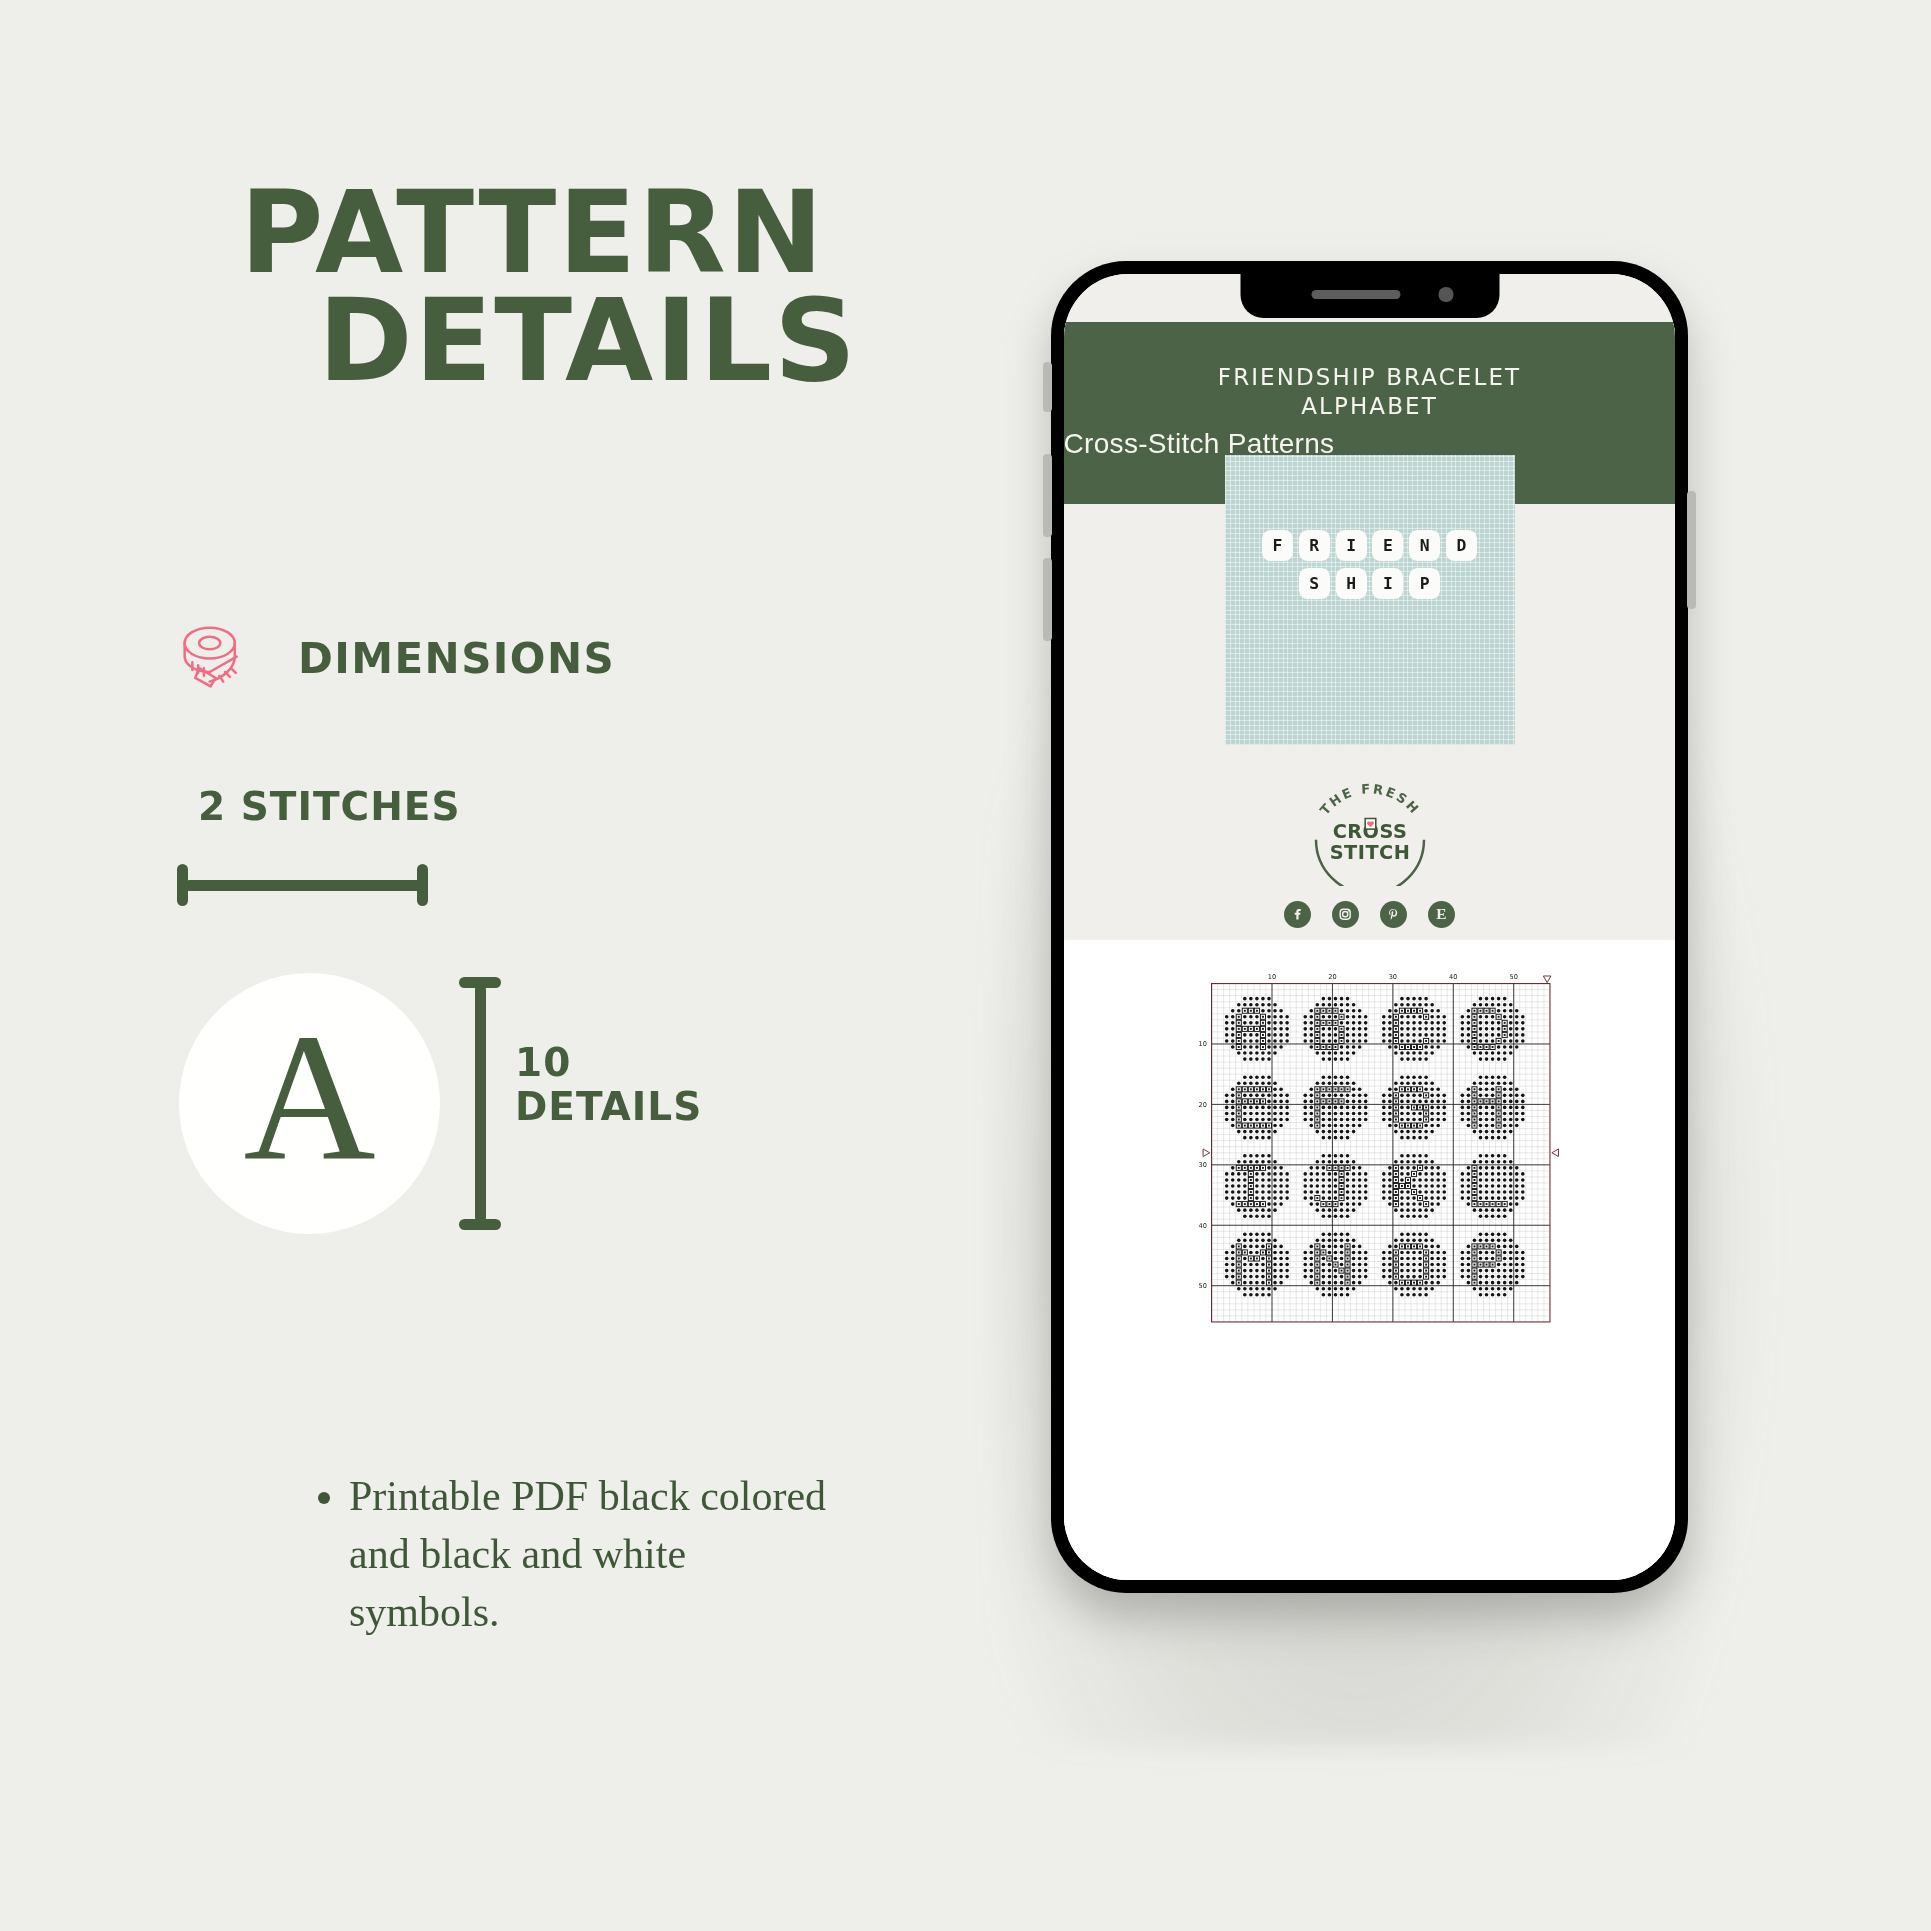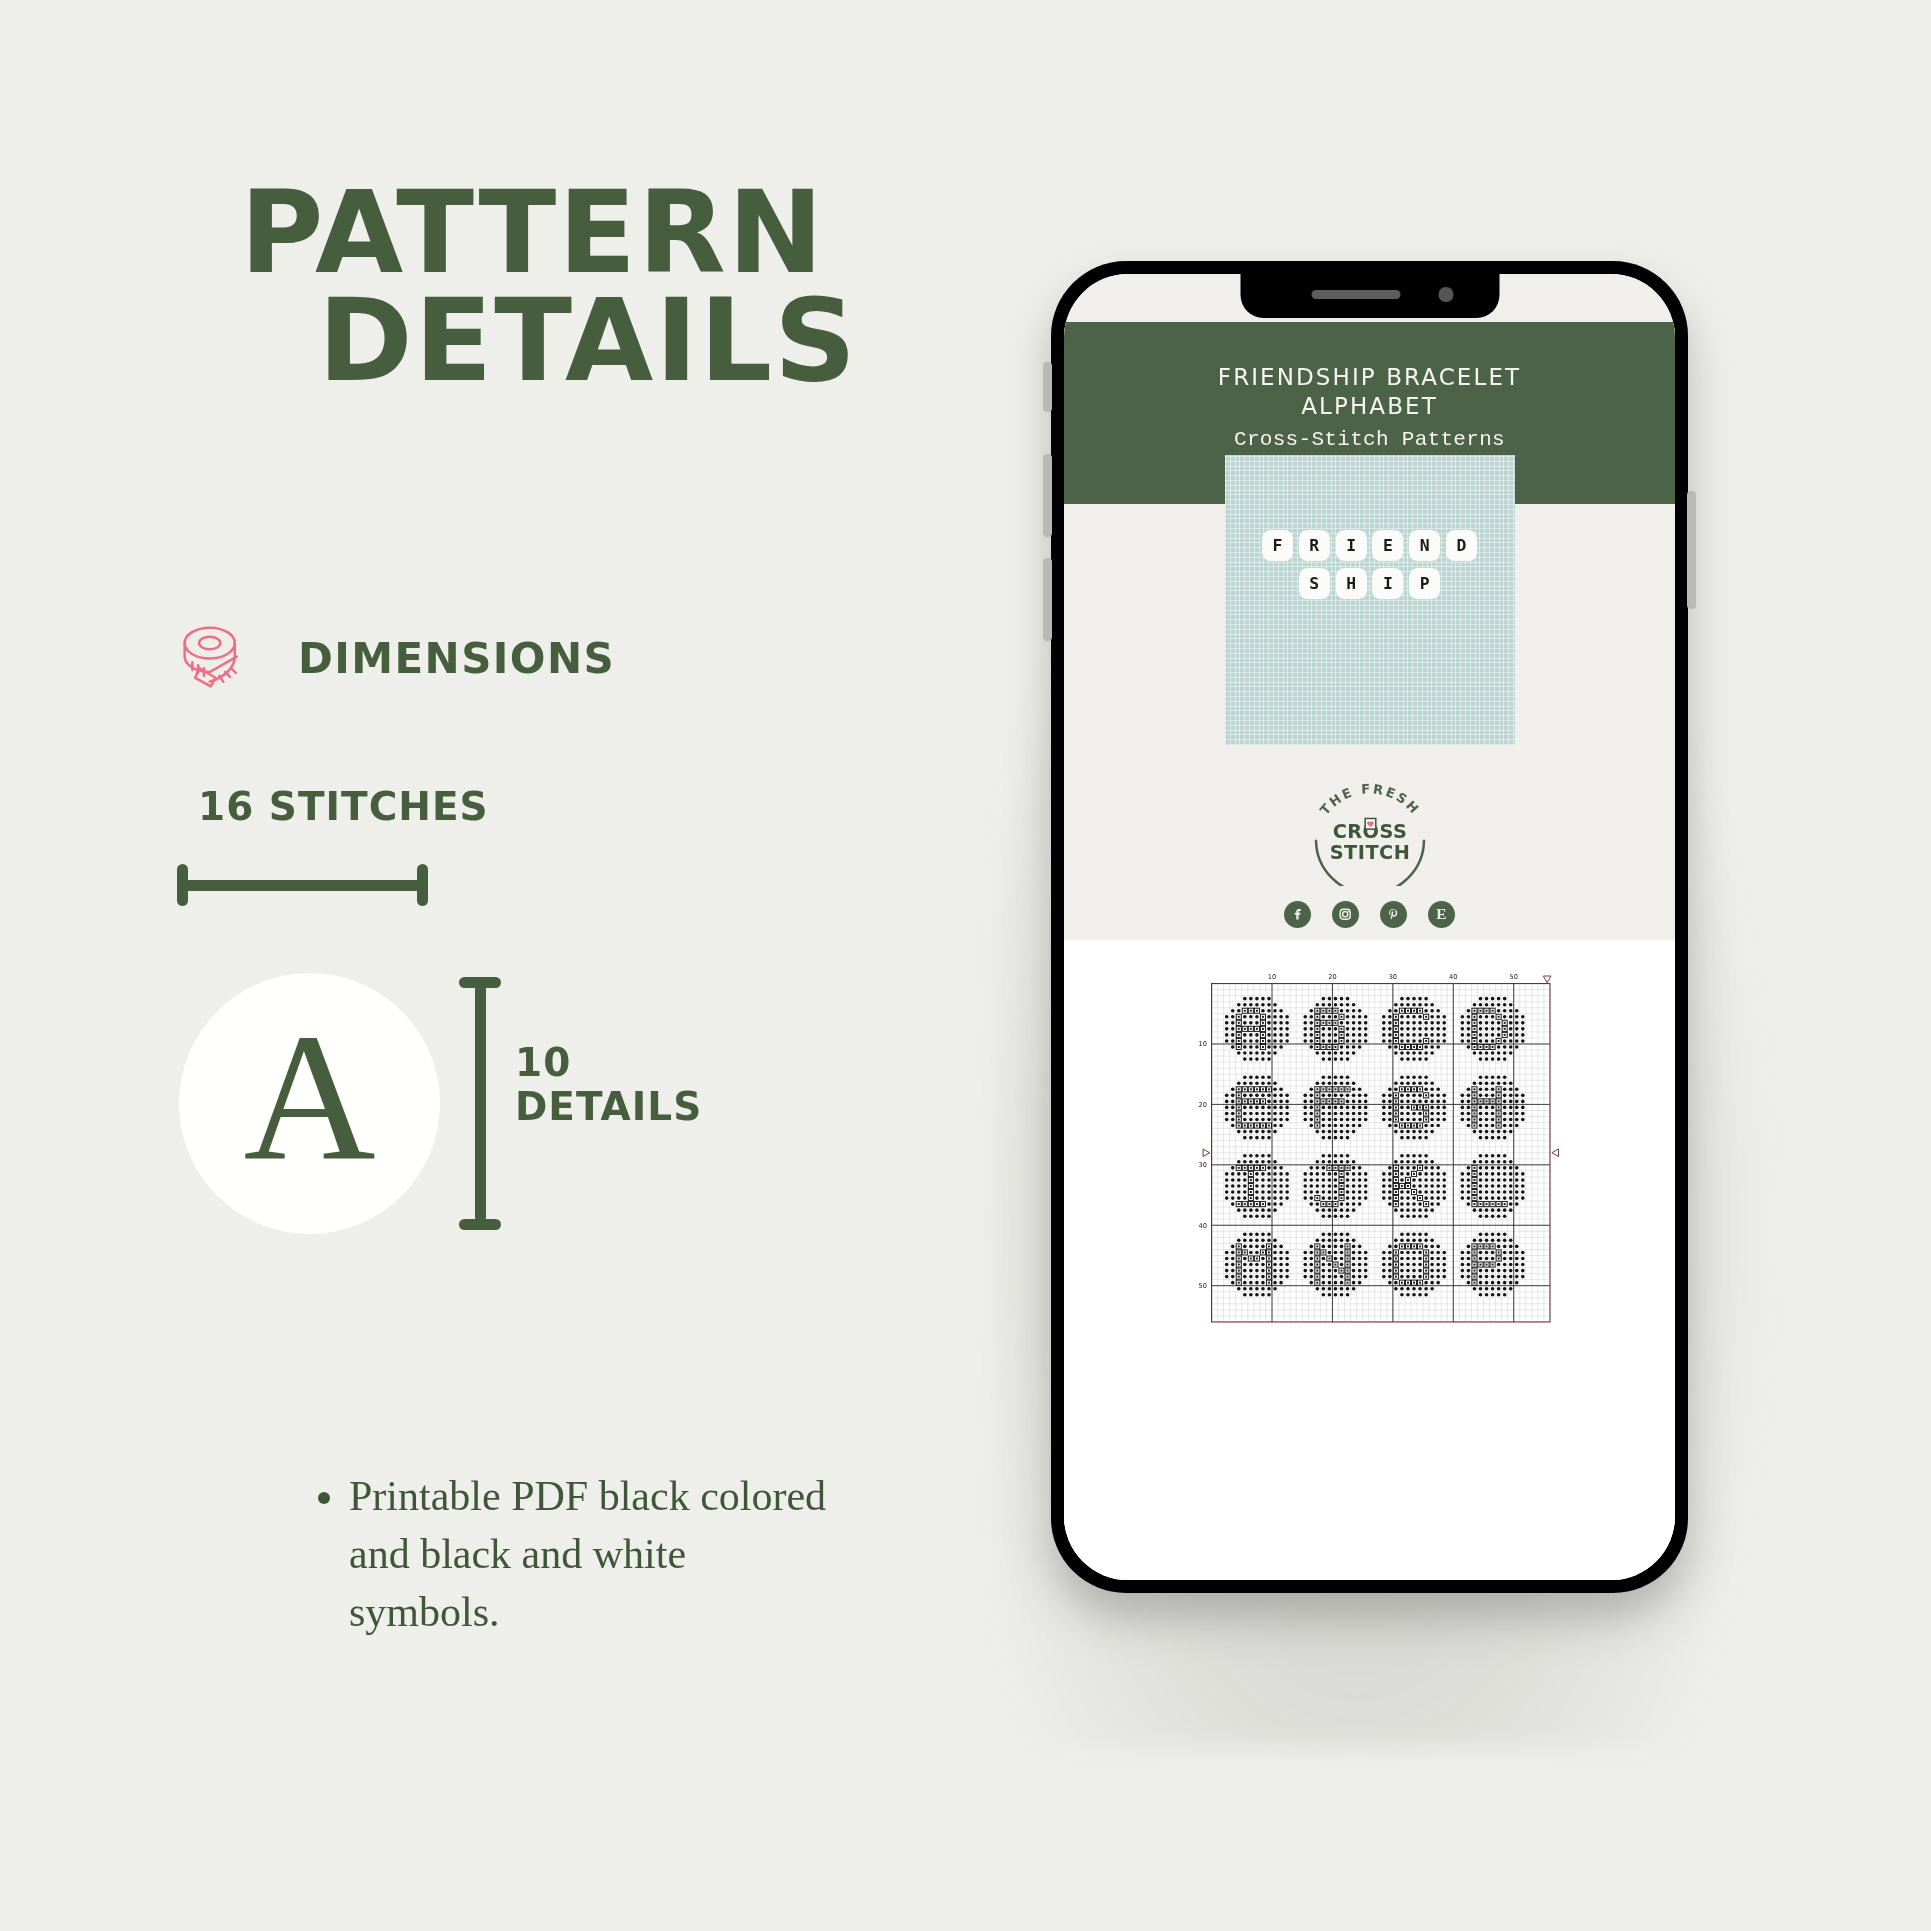--- a/index.html
+++ b/index.html
@@ -134,23 +134,23 @@
 
   .green-band{
     position:absolute;left:0;top:0;right:0;height:182px;background:#4d6347;
   }
   .green-band .t1{
     position:absolute;left:0;right:0;top:41px;text-align:center;
     font-family:"DejaVu Sans", sans-serif;font-weight:normal;
     font-size:23px;letter-spacing:2.1px;color:#f5f4ef;line-height:1.28;
   }
   .green-band .t2{
-    position:absolute;left:0;right:0;top:106px;text-align:center;
-    font-family:Liberation Mono, monospace;
-    font-size:21px;letter-spacing:0.3px;color:#f5f4ef;
+    position:absolute;left:0;right:0;top:106px;
+    font-family:Liberation Sans, sans-serif;
+    font-size:28px;letter-spacing:0.3px;color:#f5f4ef;
   }
 
   .swatch{
     position:absolute;left:50%;transform:translateX(-50%);
     top:133px;width:290px;height:290px;
     background:#bcd5d2;
     background-image:
       repeating-linear-gradient(0deg, rgba(255,255,255,0.45) 0 1px, rgba(0,0,0,0) 1px 4.8px),
       repeating-linear-gradient(90deg, rgba(255,255,255,0.45) 0 1px, rgba(0,0,0,0) 1px 4.8px);
   }
@@ -212,21 +212,21 @@
           <path d="M62 26 v14 c0 12 -12 22 -26 26"></path>
           <path d="M36 56 l28 -16"></path>
           <path d="M25 52 l-4 10 l16 9 l5 -9 z"></path>
           <path d="M18 46 v8 M24 49 v8 M30 52 v8"></path>
           <path d="M46 60 l4 6 M52 56 l5 5 M58 52 l5 5"></path>
         </svg>
       </span>
       <span class="htxt" data-name="dimensions-heading-label">DIMENSIONS</span>
     </div>
 
-    <div class="stitch-label" data-name="width-stitches-label">16 STITCHES</div>
+    <div class="stitch-label" data-name="width-stitches-label">2 STITCHES</div>
 
     <div class="hbar" data-name="horizontal-measure-bar">
       <div class="cap l" data-name="measure-cap-left"></div>
       <div class="stem" data-name="measure-stem"></div>
       <div class="cap r" data-name="measure-cap-right"></div>
     </div>
 
     <div class="a-circle" data-name="sample-letter-badge">
       <span data-name="sample-letter">A</span>
     </div>

